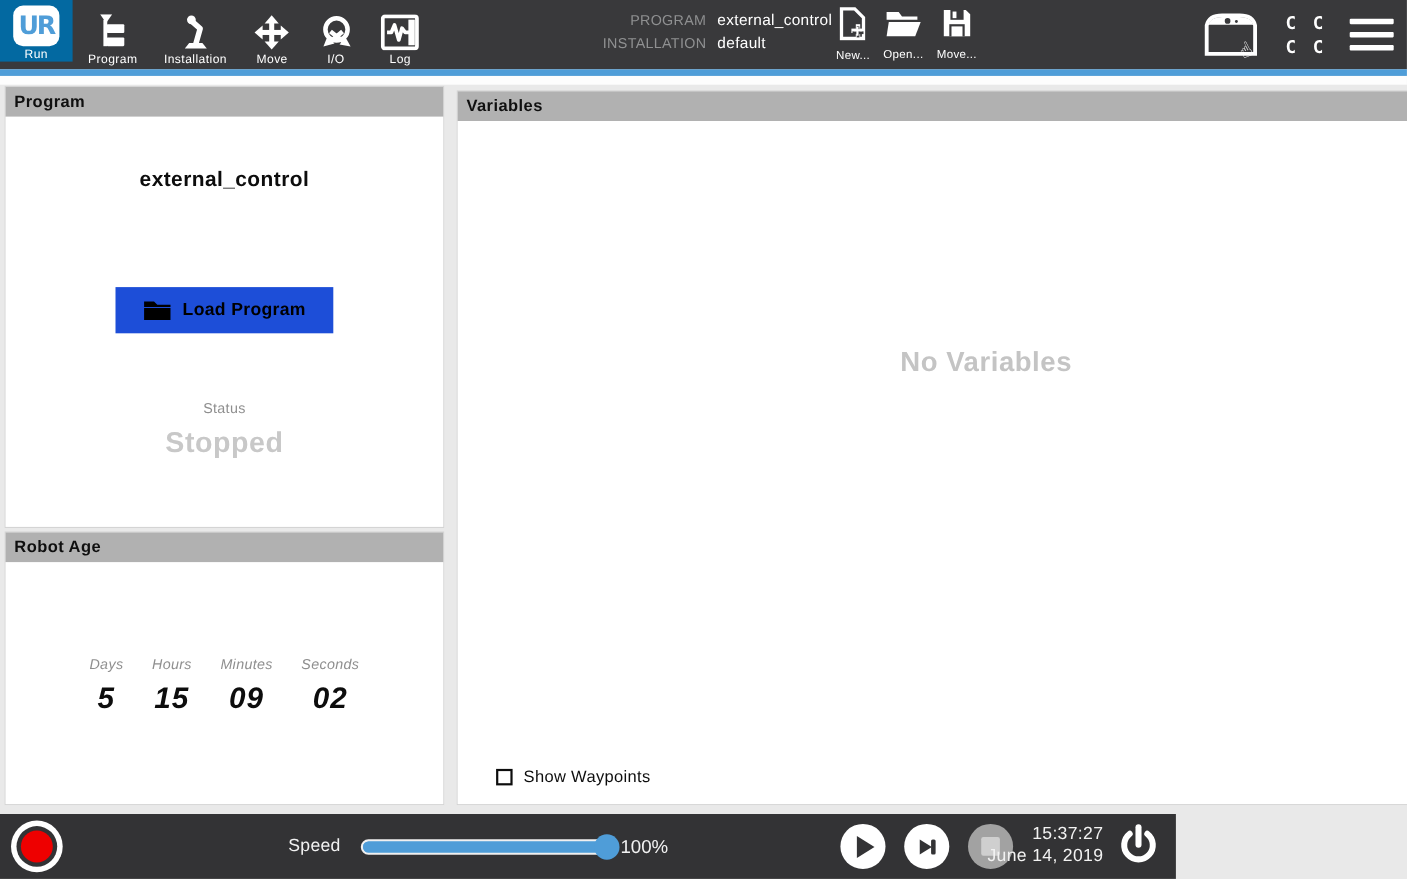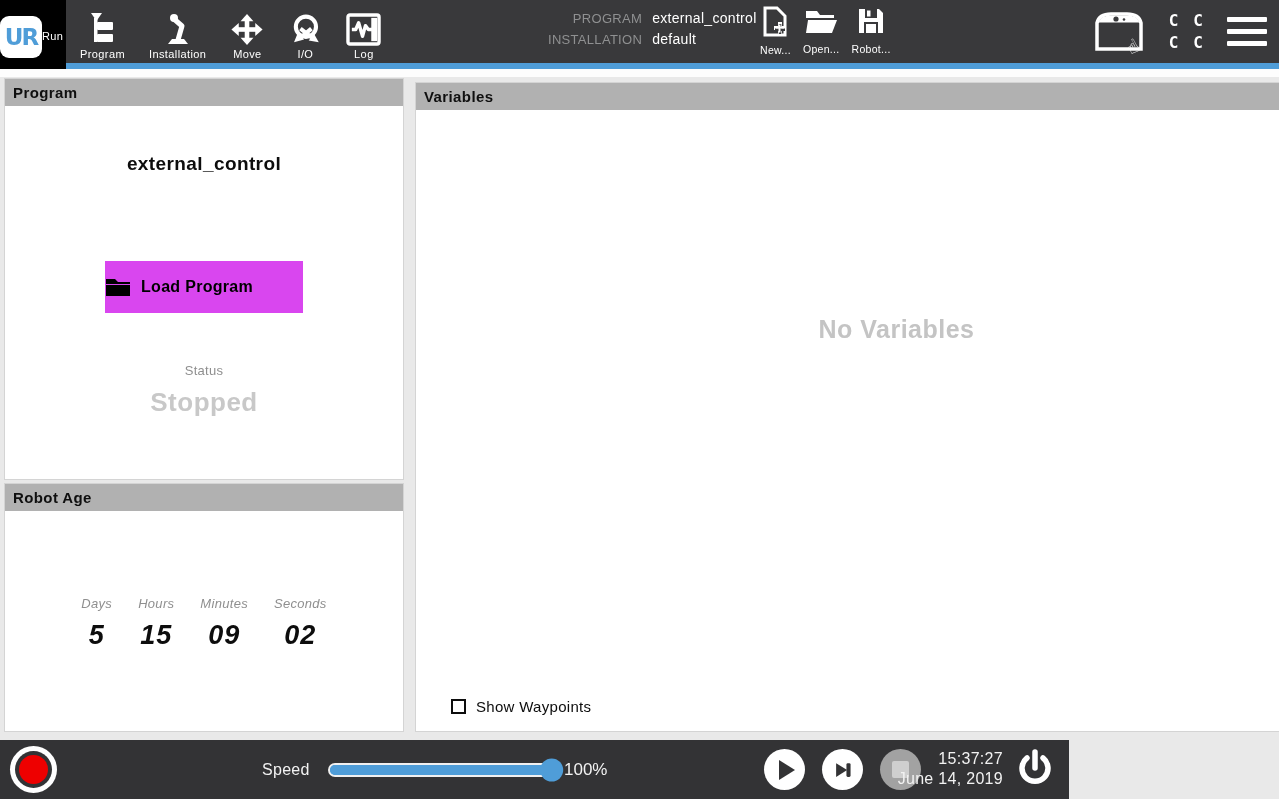--- a/index.html
+++ b/index.html
@@ -3,22 +3,22 @@
 <meta charset="utf-8">
 <style>
   * { margin:0; padding:0; box-sizing:border-box; }
   html,body { width:1279px; height:799px; overflow:hidden; }
   body { font-family:"Liberation Sans","DejaVu Sans",sans-serif; background:#e9e9e9; }
   #screen { position:relative; width:1279px; height:799px; background:#e9e9e9; }
 
   
   .topbar { position:absolute; top:0; left:0; width:1279px; height:63px; background:#39393b; z-index:5; }
   .topbar-underline { position:absolute; top:63px; left:0; width:1279px; height:6px; background:#4f9dd8; z-index:5; }
-  .run-tab { position:absolute; top:0; left:0; width:66px; height:69px; background:#000000; z-index:6;
-             display:flex; flex-direction:row; align-items:center; justify-content:flex-start; cursor:pointer; }
+  .run-tab { position:absolute; top:0; left:0; width:66px; height:56px; background:#0369a1; z-index:6;
+             display:flex; flex-direction:column; align-items:center; justify-content:flex-start; cursor:pointer; }
   .ur-logo { margin-top:5px; width:42px; height:42px; background:#fff; border-radius:9px;
              display:flex; align-items:center; justify-content:center; }
   .ur-logo span { color:#4f9dd8; font-weight:bold; font-size:23px; letter-spacing:-2px; font-family:"DejaVu Sans",sans-serif; }
   .run-tab .tab-label { color:#fff; font-size:11px; margin-top:2px; letter-spacing:.4px; }
 
   .nav { position:absolute; left:68px; top:0; height:63px; display:flex; z-index:6; }
   .nav-item { height:63px; display:flex; flex-direction:column; align-items:center; justify-content:flex-end;
               padding:4px 12px 3px 12px; cursor:pointer; }
   .nav-item .tab-label { color:#fff; font-size:11px; margin-top:2px; letter-spacing:.4px; }
   .nav-item svg { display:block; }
@@ -49,22 +49,22 @@
   .panel-header { height:27px; background:#b1b1b1; color:#0f0f0f; font-weight:bold; font-size:15px;
                   display:flex; align-items:center; padding-left:8px; letter-spacing:.4px; }
 
   .program-panel { left:4px; top:9px; width:400px; height:402px; }
   .robotage-panel { left:4px; top:414px; width:400px; height:249px; }
   .vars-panel { left:415px; top:13px; width:963px; height:650px; }
 
   .program-body { position:relative; height:374px; }
   .prog-name { text-align:center; margin-top:47px; font-size:19px; font-weight:bold; color:#0d0d0d; letter-spacing:.4px; }
   .load-btn { position:absolute; left:50%; top:108px; transform:translateX(-50%);
-              width:198px; height:52px; background:#d946ef; border:none; cursor:pointer;
-              display:flex; align-items:center; gap:10px; }
+              width:198px; height:42px; background:#1d4ed8; border:none; cursor:pointer;
+              display:flex; align-items:center; justify-content:center; gap:10px; }
   .load-btn span { color:#000; font-size:16px; font-weight:bold; letter-spacing:.3px; }
   .status-label { position:absolute; top:210px; width:100%; text-align:center; font-size:13px; color:#8f8f8f; letter-spacing:.3px; }
   .status-value { position:absolute; top:234px; width:100%; text-align:center; font-size:26px; font-weight:bold; color:#c8c8c8; letter-spacing:.5px; }
 
   .robotage-body { position:relative; height:169px;font-style:italic; }
   .age-units { position:absolute; top:85px; left:0; width:100%; display:flex; justify-content:center; gap:26px; }
   .age-unit { display:flex; flex-direction:column; align-items:center; gap:9px; }
   .age-unit .au-label { font-size:13px; color:#8f8f8f; letter-spacing:.3px; }
   .age-unit .au-value { font-size:27px; font-weight:bold; color:#0d0d0d; letter-spacing:1px; }
 
@@ -208,21 +208,21 @@
     <div class="file-action">
       <span>
         <svg width="28" height="30" viewBox="0 0 28 28">
           <path d="M2 2 H22 L26 6 V26 H2 Z" fill="#fff"></path>
           <rect x="8" y="2" width="12" height="9" fill="#39393b"></rect>
           <rect x="10" y="3.5" width="3.5" height="6" fill="#fff"></rect>
           <rect x="7" y="15" width="14" height="11" fill="#39393b"></rect>
           <rect x="9" y="17" width="10" height="9" fill="#fff"></rect>
         </svg>
       </span>
-      <div class="fa-label">Robot...</div>
+      <div class="fa-label">Move...</div>
     </div>
   </div>
 
   <div class="top-right">
     <div class="pendant">
       <svg width="56" height="46" viewBox="0 0 56 46">
         <path d="M6 14 Q8 5 20 5 H36 Q48 5 50 14 V40 H6 Z" fill="none" stroke="#fff" stroke-width="3.5"></path>
         <path d="M7.5 13.5 Q9.5 6.5 20 6.5 H36 Q46.5 6.5 48.5 13.5 Z" fill="#fff"></path>
         <circle cx="25" cy="10" r="2.6" fill="#39393b"></circle>
         <circle cx="33" cy="10.5" r="1.3" fill="#39393b"></circle>

